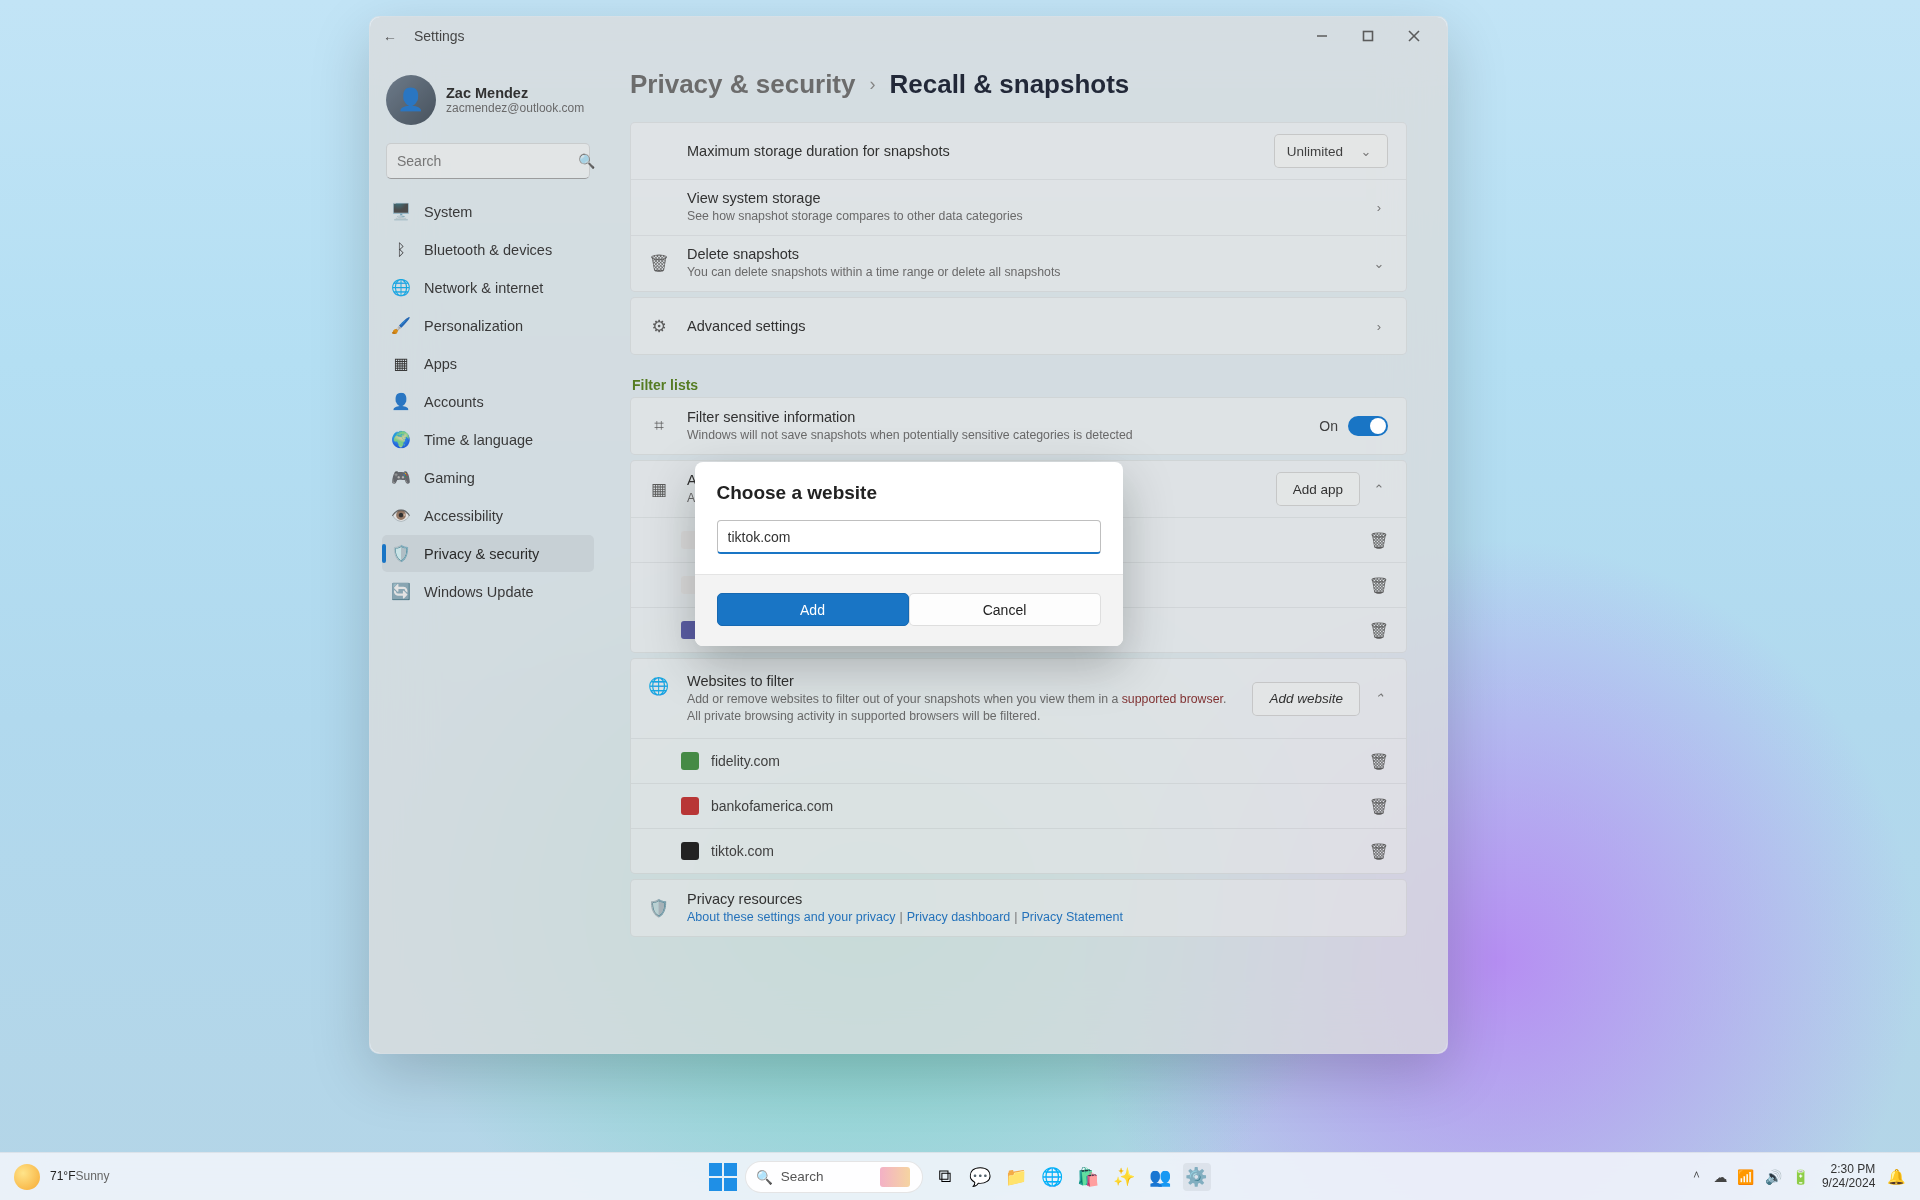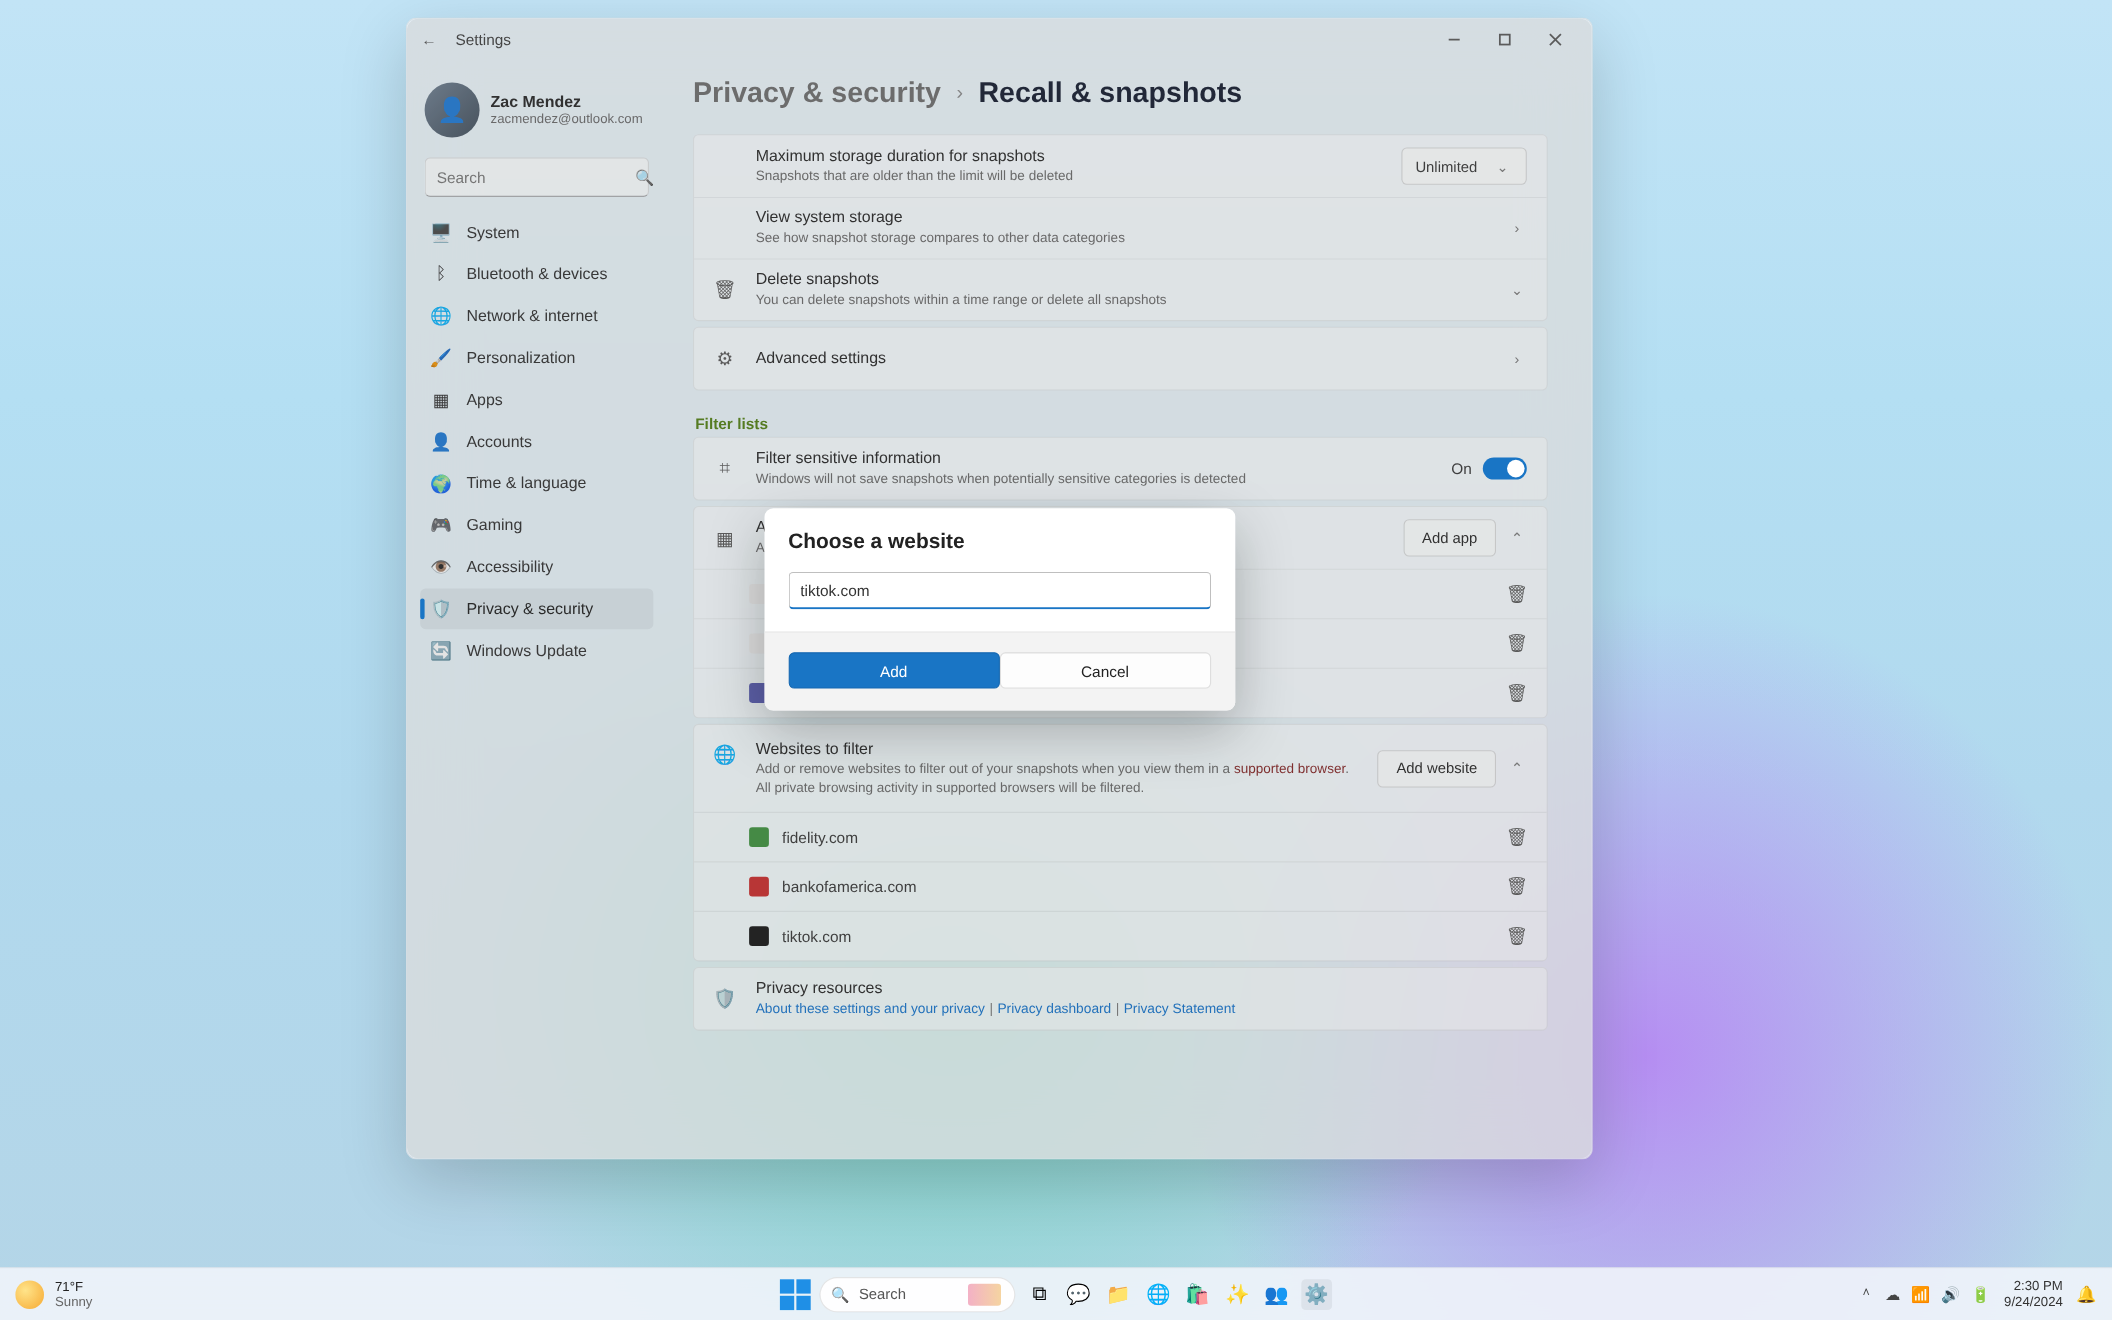--- a/index.html
+++ b/index.html
@@ -98,21 +98,21 @@
 .dialog-input { width:100%; height:34px; border:1px solid rgba(0,0,0,0.25); border-bottom:2px solid #1975c5; border-radius:4px; padding:0 10px; font-size:14px; color:#333; outline:none; }
 .dialog-actions { display:flex; padding:18px 22px 20px 22px; background:#f3f3f3; border-top:1px solid rgba(0,0,0,0.06);}
 .dbtn { flex:1; height:33px; border-radius:5px; font-size:14px; cursor:pointer; border:1px solid rgba(0,0,0,0.12); display:flex; align-items:center; justify-content:center; }
 .dbtn.primary { background:#1975c5; border-color:#1668b1; color:#fff; }
 .dbtn.secondary { background:#fdfdfd; color:#222; }
 
 
 .taskbar { position:absolute; bottom:0; left:0; right:0; height:48px; background:rgba(241,245,250,0.88); backdrop-filter:blur(20px); border-top:1px solid rgba(0,0,0,0.06); display:flex; align-items:center; }
 .tb-left { display:flex; align-items:center; gap:10px; padding-left:14px; }
 .weather-icon { width:26px; height:26px; border-radius:50%; background:radial-gradient(circle at 35% 35%, #ffe48a, #f6a932); }
-.weather-text { display:flex; flex-direction:column; line-height:1.05; }
+.weather-text { display:flex; line-height:1.05; }
 .weather-text .t1 { font-size:12px; color:#222; }
 .weather-text .t2 { font-size:12px; color:#666; }
 .tb-center { position:absolute; left:50%; transform:translateX(-50%); display:flex; align-items:center; gap:8px; }
 .start { width:28px; height:28px; display:grid; grid-template-columns:1fr 1fr; grid-template-rows:1fr 1fr; gap:2px; cursor:pointer; }
 .start div { background:#1f8fe6; }
 .search-pill { width:178px; height:32px; background:rgba(255,255,255,0.95); border:1px solid rgba(0,0,0,0.1); border-radius:18px; display:flex; align-items:center; padding:0 12px 0 10px; gap:8px; font-size:13.5px; color:#555; }
 .search-pill .illus { width:30px; height:20px; margin-left:auto; background:linear-gradient(90deg,#f3b1c6,#f5d4a1); border-radius:3px; }
 .tb-app { width:28px; height:28px; border-radius:6px; display:flex; align-items:center; justify-content:center; cursor:pointer; font-size:18px; }
 .tb-right { margin-left:auto; display:flex; align-items:center; gap:12px; padding-right:14px; font-size:12.5px; color:#333; }
 .tray { display:flex; align-items:center; gap:10px; }
@@ -223,21 +223,20 @@
         <span class="crumb-parent">Privacy &amp; security</span>
         <span class="crumb-sep">›</span>
         <span class="crumb-current">Recall &amp; snapshots</span>
       </div>
 
       <div class="card">
         <div class="row">
           <div class="row-icon placeholder"></div>
           <div class="row-text">
             <div class="row-title">Maximum storage duration for snapshots</div>
-            <div class="row-desc">Snapshots that are older than the limit will be deleted</div>
           </div>
           <div class="row-action">
             <div class="dropdown">
               <span>Unlimited</span>
               <span class="chev">⌄</span>
             </div>
           </div>
         </div>
 
         <div class="row">
@@ -320,21 +319,21 @@
 
       <div class="card">
         <div class="row" style="align-items:flex-start; padding-top:14px; padding-bottom:14px;">
           <div class="row-icon" style="padding-top:3px;">🌐</div>
           <div class="row-text">
             <div class="row-title">Websites to filter</div>
             <div class="row-desc">
               <span>Add or remove websites to filter out of your snapshots when you view them in a </span><a href="#">supported browser</a><span>. All private browsing activity in supported browsers will be filtered.</span>
             </div>
           </div>
-          <div class="row-action" style="align-self:center;">
+          <div class="row-action" style="align-self:center;font-style:italic;">
             <div class="btn-outline">
                 <span>Add website</span>
               </div>
             <div class="chev">⌃</div>
           </div>
         </div>
         <div id="websites-list">
             <div class="subrow">
               <div class="appicon" style="background:#3a8e3a;"></div>
               <div class="label">fidelity.com</div>

